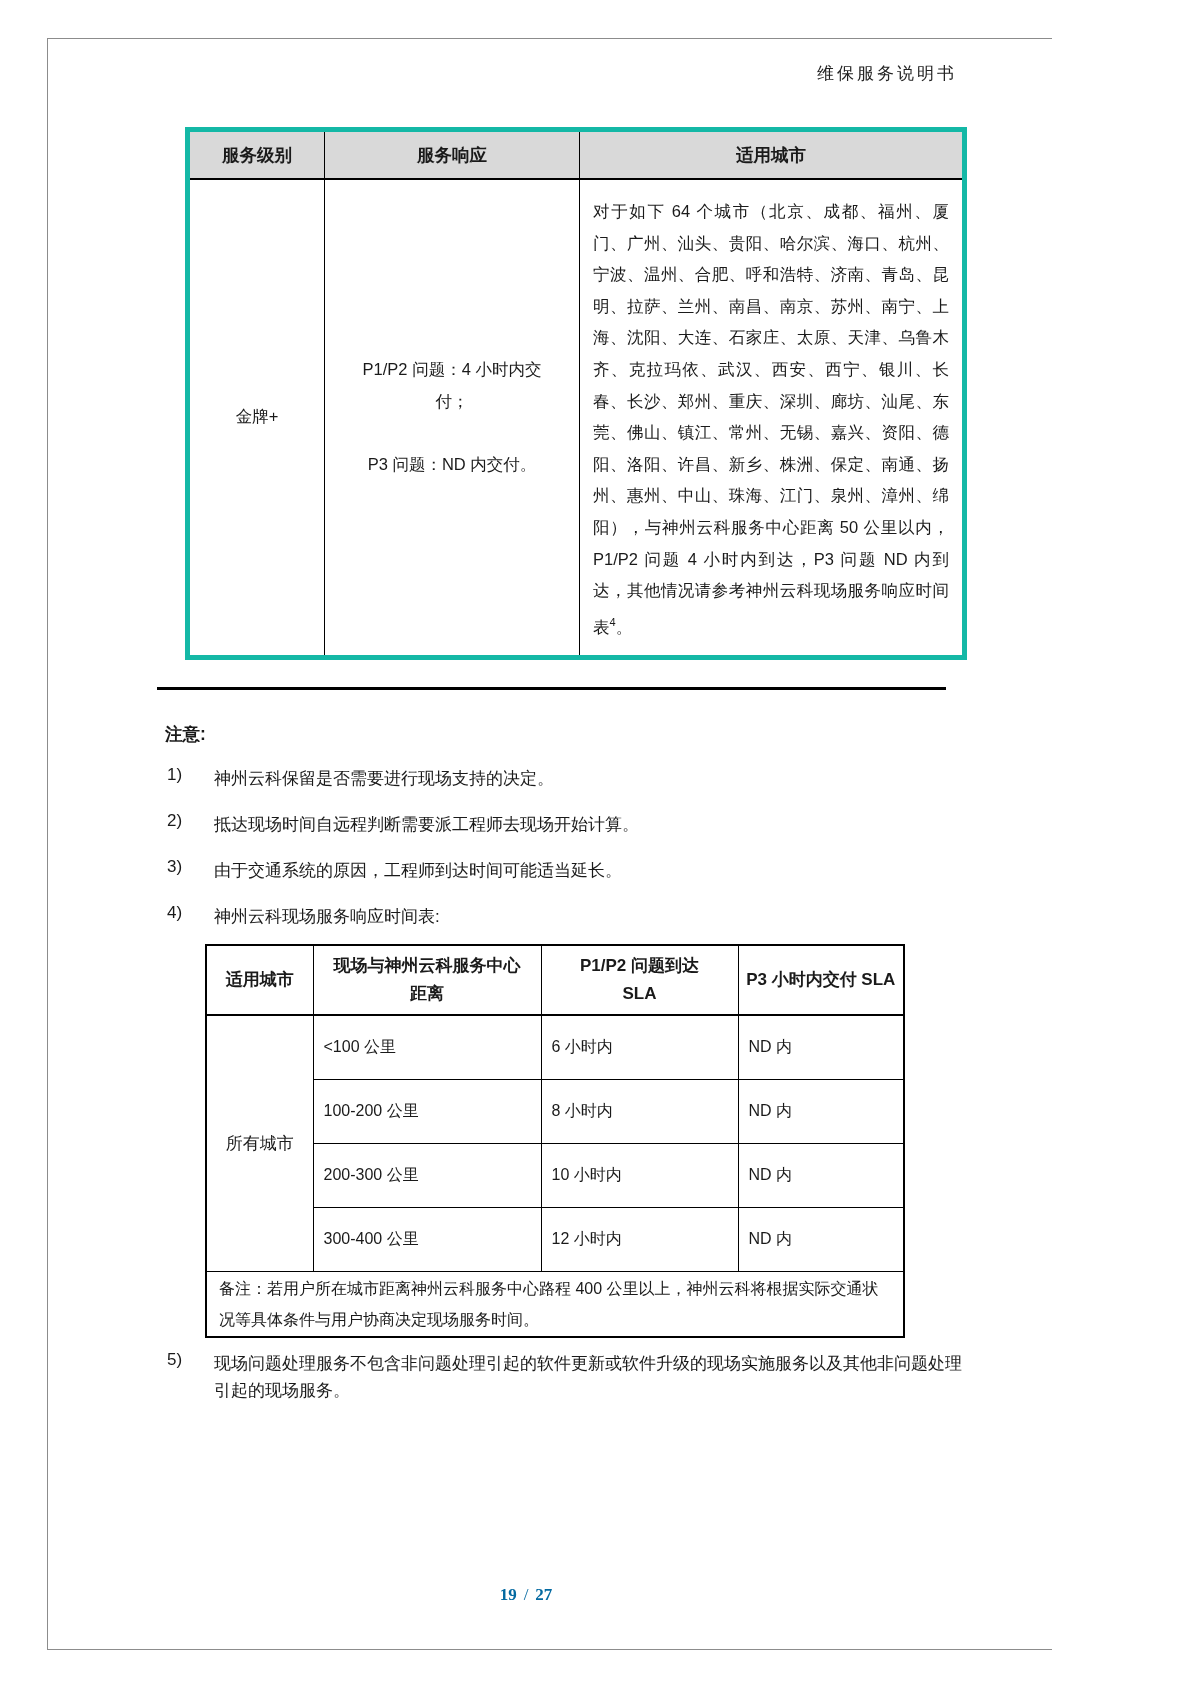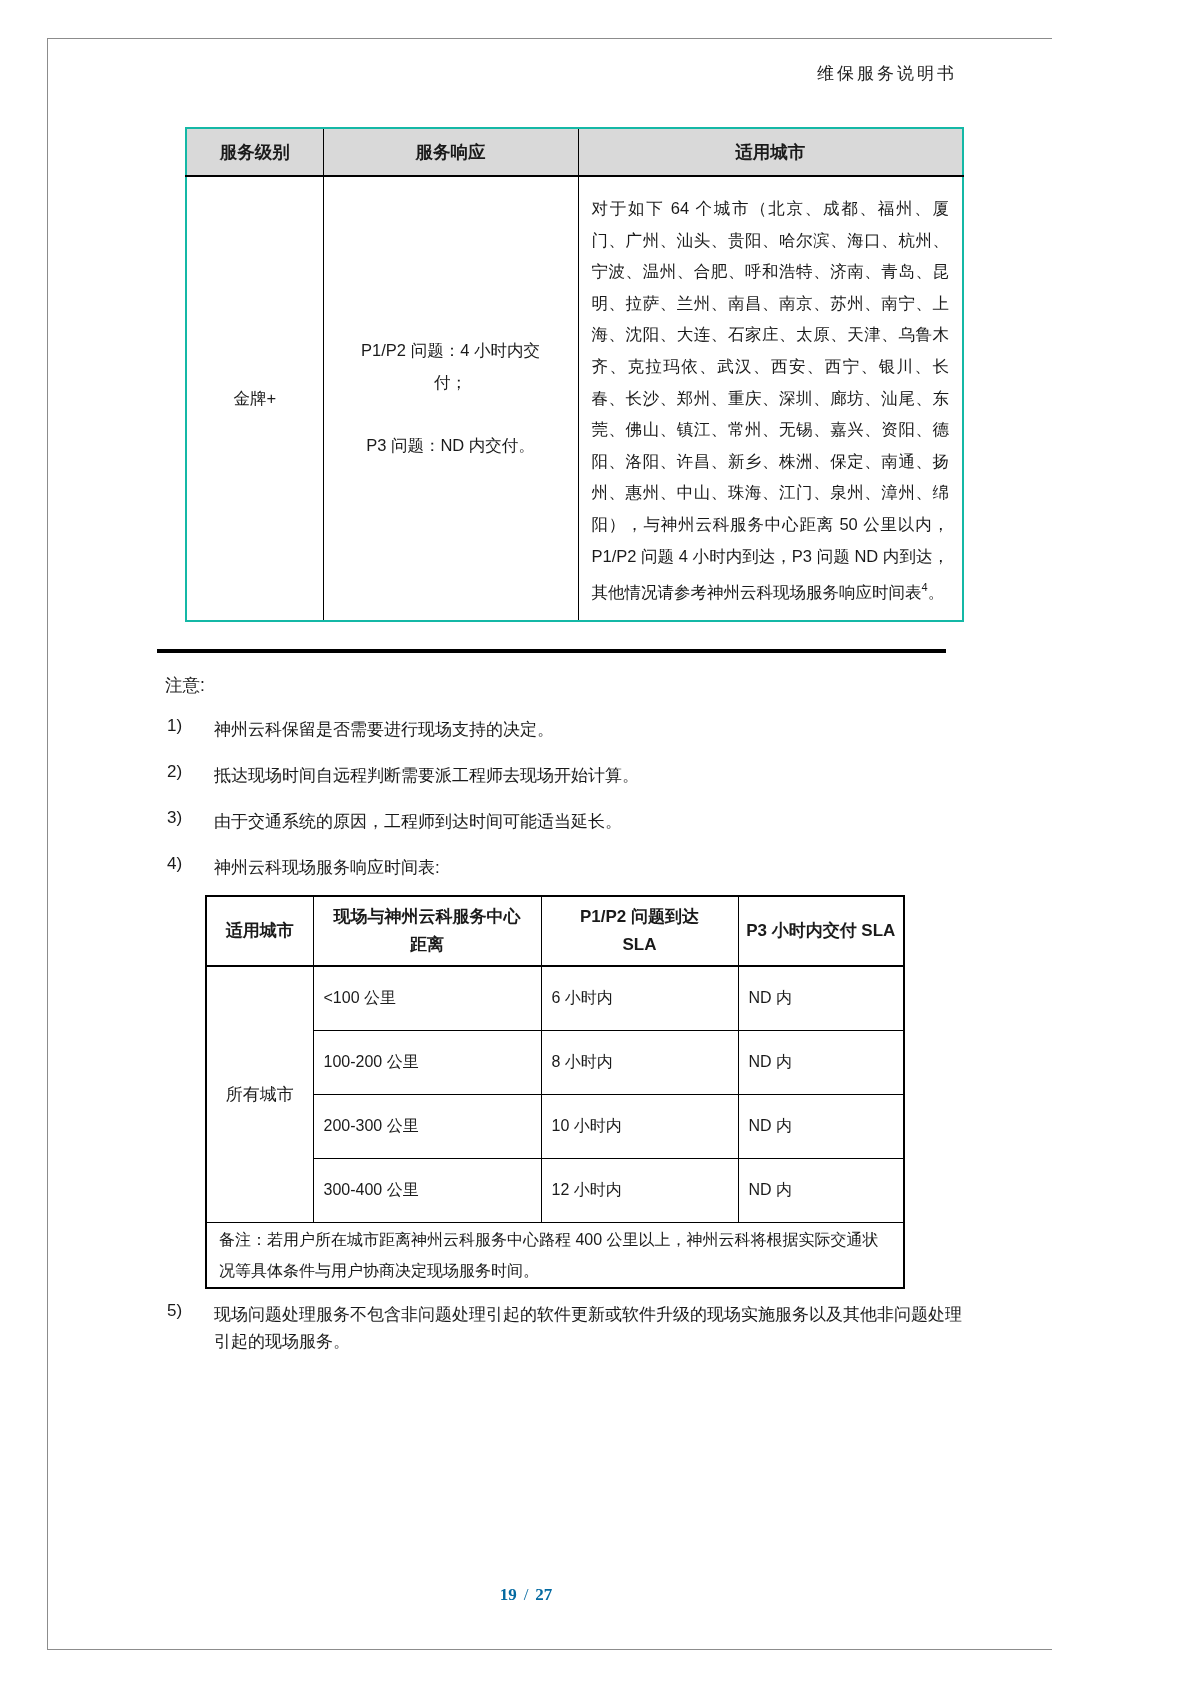--- a/index.html
+++ b/index.html
@@ -14,38 +14,38 @@
   .content { position:absolute; left:157px; top:62px; width:806px; }
 
   .doc-header {
     text-align:right; font-family:"Liberation Serif", serif;
     font-size:17px; letter-spacing:3px; color:#222; padding-right:6px;
   }
 
   
   table.t1 {
     border-collapse:collapse; table-layout:fixed;
-    margin:42px 12px 0 28px; width:777px; border:2px solid #14b8a6;
+    margin:42px 12px 0 28px; width:777px; border:5px solid #14b8a6;
   }
   table.t1 th {
     background:#d9d9d9; border:1px solid #000; border-bottom:2px solid #000;
     height:44px; font-size:17.5px; font-weight:bold; text-align:center;
   }
   table.t1 td { border:1px solid #000; vertical-align:middle; font-size:16.5px; }
   .cell-level { text-align:center; }
   .cell-response { text-align:center; line-height:31.6px; padding:8px 32px; }
   .cell-response p { margin:0; }
   .cell-response p.first { margin-bottom:31.6px; }
   .cell-cities { padding:16px 13px 12px 13px; line-height:31.6px; text-align:justify; }
   .cell-cities sup { font-size:11px; }
 
   .divider { height:3.5px; background:#000; width:789px; margin-top:27px; }
 
   
-  .notes-title { font-weight:normal; font-size:17.5px; margin-top:20px; padding-left:8px; }
+  .notes-title { font-weight:bold; font-size:17.5px; margin-top:32px; padding-left:8px; }
   .note-item { display:flex; margin-top:19px; font-size:17px; padding-left:10px; }
   .note-num { width:47px; flex:none; }
   .note-text { flex:1; line-height:27px; }
 
   
   table.t2 {
     border-collapse:collapse; table-layout:fixed;
     margin:14px 0 0 48px; width:698px; border:2px solid #000;
   }
   table.t2 th {

